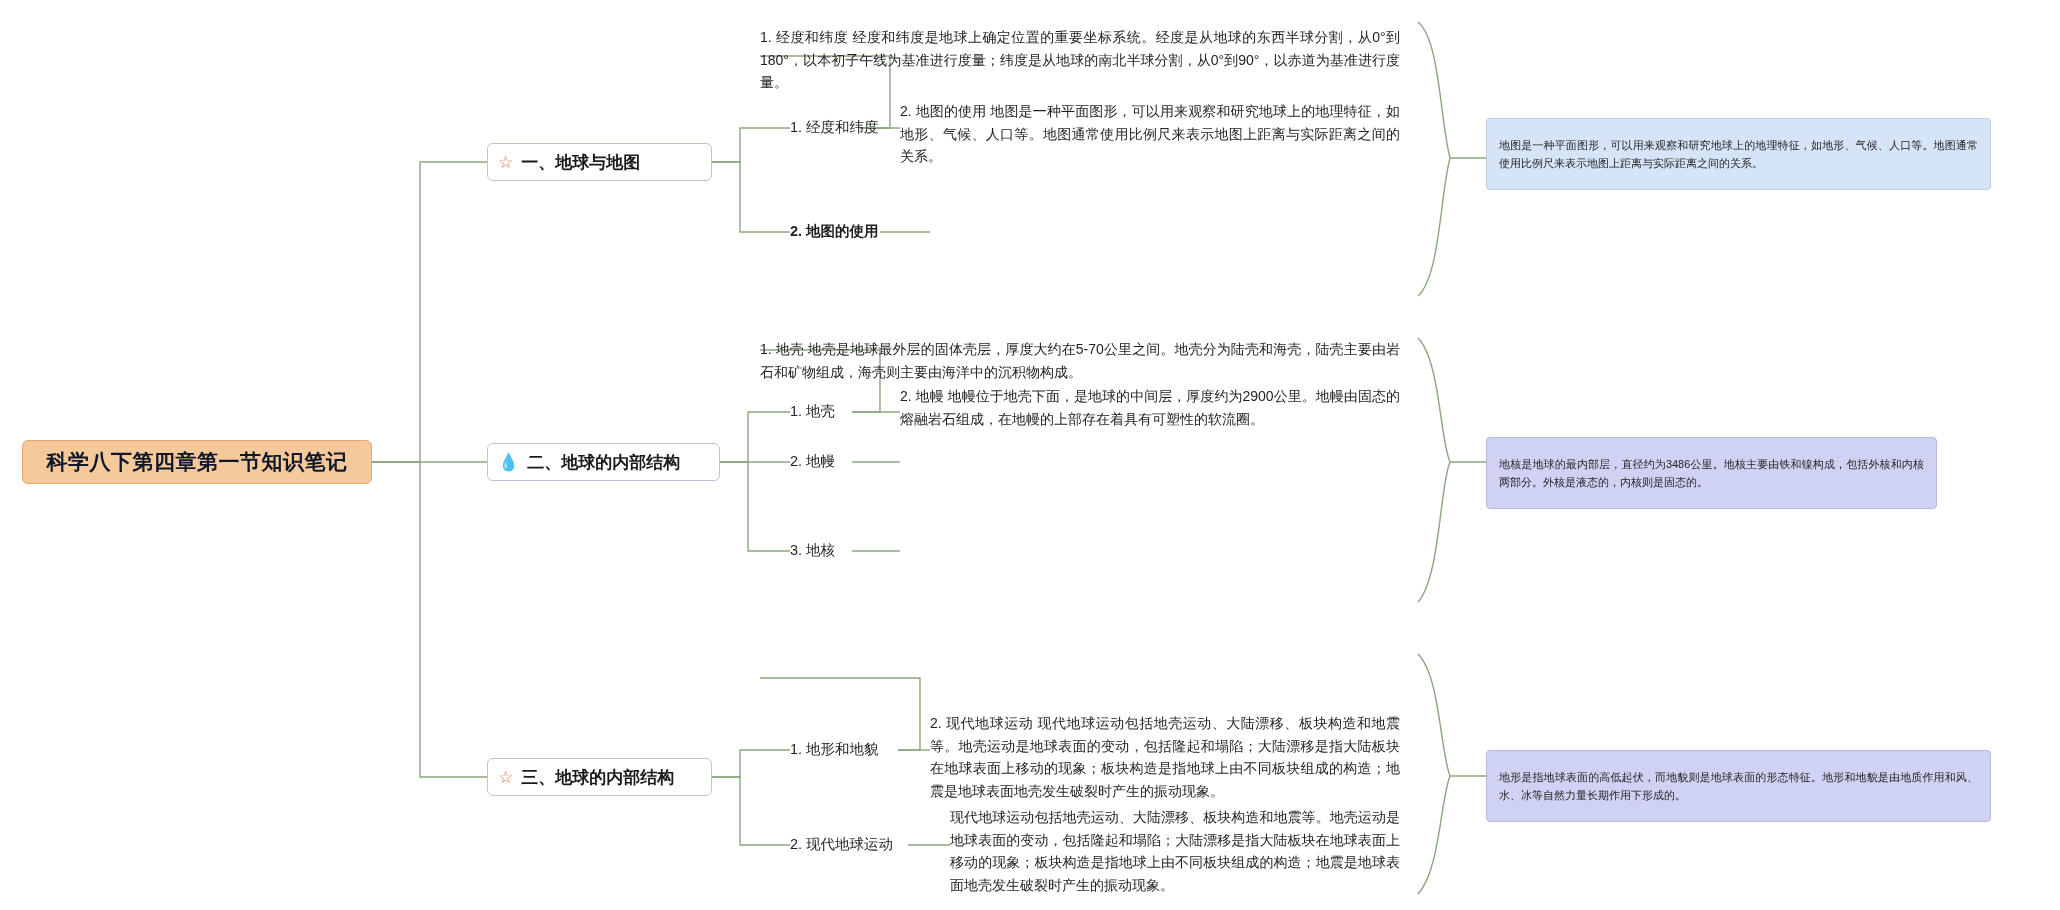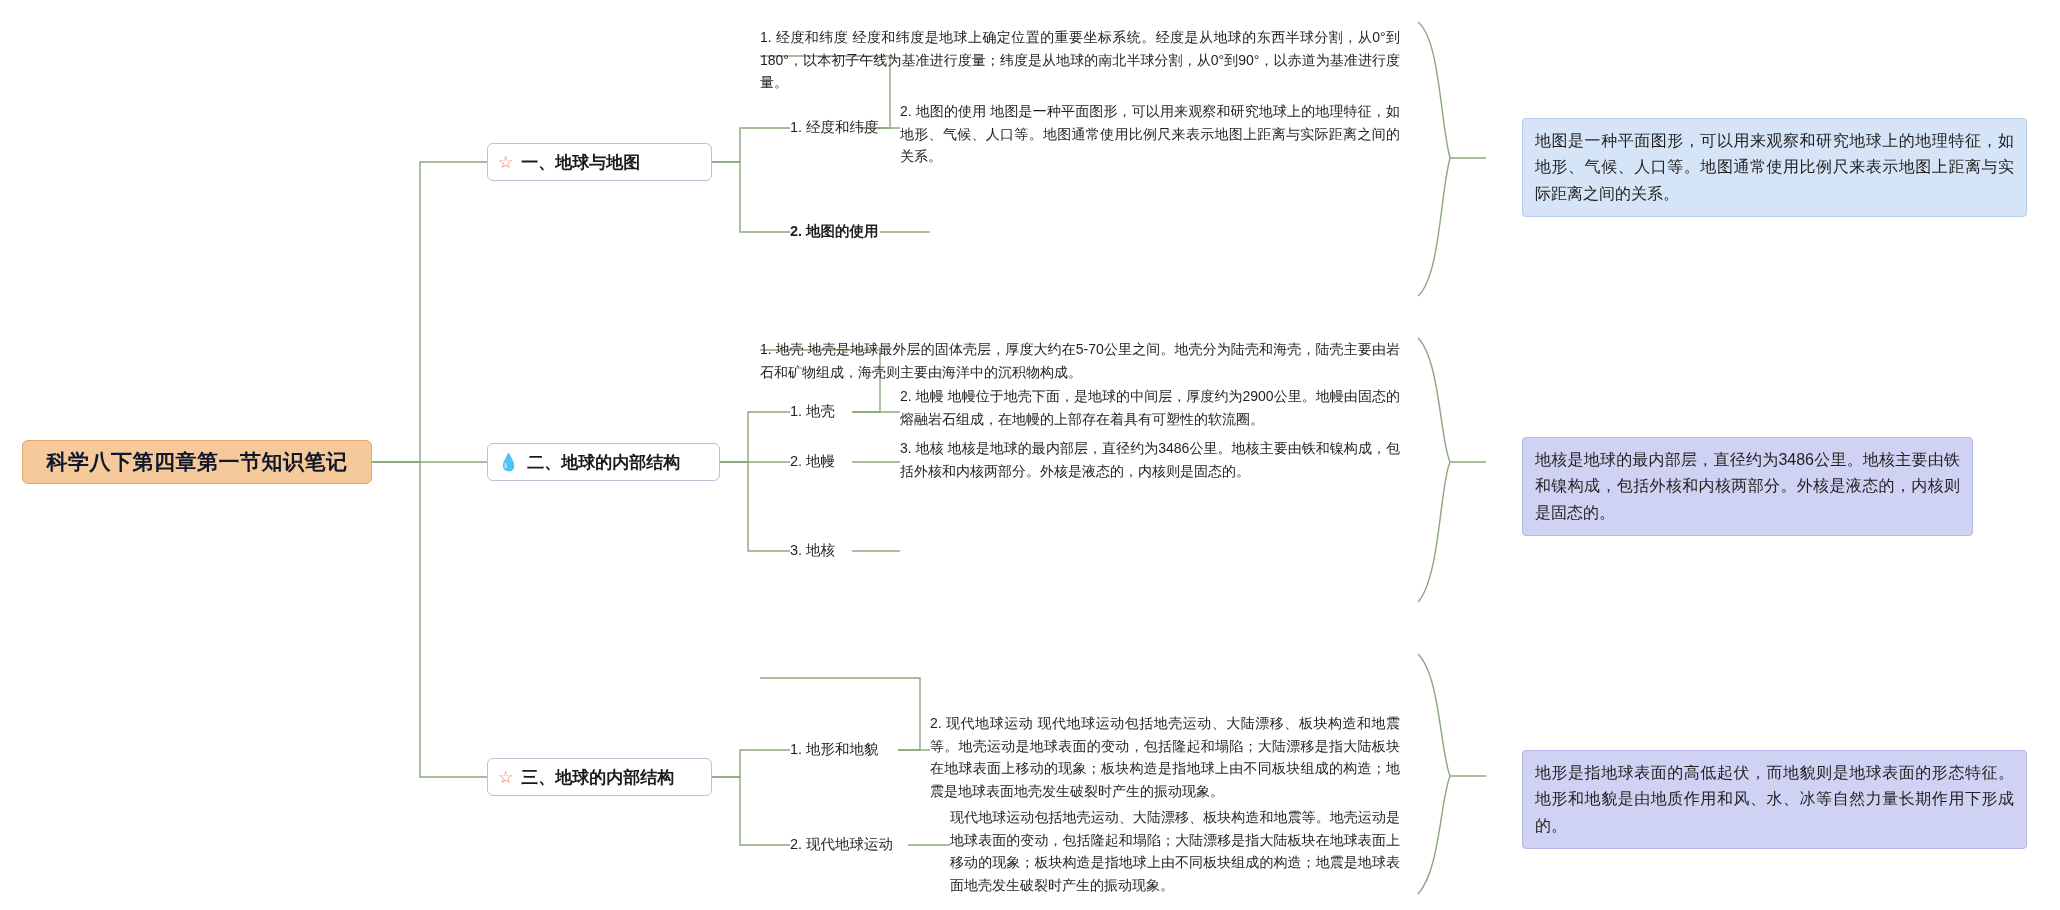--- a/index.html
+++ b/index.html
@@ -66,26 +66,25 @@
     position: absolute;
     font-size: 14px;
     color: #1f1f1f;
     line-height: 1.62;
     text-align: justify;
   }
   
   .note {
     position: absolute;
     border-radius: 4px;
-    padding: 9px 12px;
-    font-size: 16px;
+    padding: 17px 12px;
+    font-size: 11px;
     line-height: 1.65;
     color: #1f1f1f;
     text-align: justify;
-    margin-left: 36px;
   }
   .note-blue {
     background: #d6e4f7;
     border: 1px solid #b7cdea;
   }
   .note-violet {
     background: #cfd2f2;
     border: 1px solid #b4b8e6;
   }
 </style>
@@ -158,21 +157,20 @@
     <span class="ico ico-drop">💧</span>
     <span>二、地球的内部结构</span>
   </div>
 
   <div class="l2-label" style="left:790px; top:401px;">1. 地壳</div>
   <div class="l2-label" style="left:790px; top:451px;">2. 地幔</div>
   <div class="l2-label" style="left:790px; top:540px;">3. 地核</div>
 
   <div class="para" style="left:760px; top:338px; width:640px;">1. 地壳 地壳是地球最外层的固体壳层，厚度大约在5-70公里之间。地壳分为陆壳和海壳，陆壳主要由岩石和矿物组成，海壳则主要由海洋中的沉积物构成。</div>
   <div class="para" style="left:900px; top:385px; width:500px;">2. 地幔 地幔位于地壳下面，是地球的中间层，厚度约为2900公里。地幔由固态的熔融岩石组成，在地幔的上部存在着具有可塑性的软流圈。</div>
-  <div class="para" style="left:900px; top:437px; width:500px;">3. 地核 地核是地球的最内部层，直径约为3486公里。地核主要由铁和镍构成，包括外核和内核两部分。外核是液态的，内核则是固态的。</div>
 
   <div class="l1-node" style="left:487px; top:758px; width:225px;">
     <span class="ico ico-star">☆</span>
     <span>三、地球的内部结构</span>
   </div>
 
   <div class="l2-label" style="left:790px; top:739px;">1. 地形和地貌</div>
   <div class="l2-label" style="left:790px; top:834px;">2. 现代地球运动</div>
 
   <div class="para" style="left:930px; top:712px; width:470px;">2. 现代地球运动 现代地球运动包括地壳运动、大陆漂移、板块构造和地震等。地壳运动是地球表面的变动，包括隆起和塌陷；大陆漂移是指大陆板块在地球表面上移动的现象；板块构造是指地球上由不同板块组成的构造；地震是地球表面地壳发生破裂时产生的振动现象。</div>

